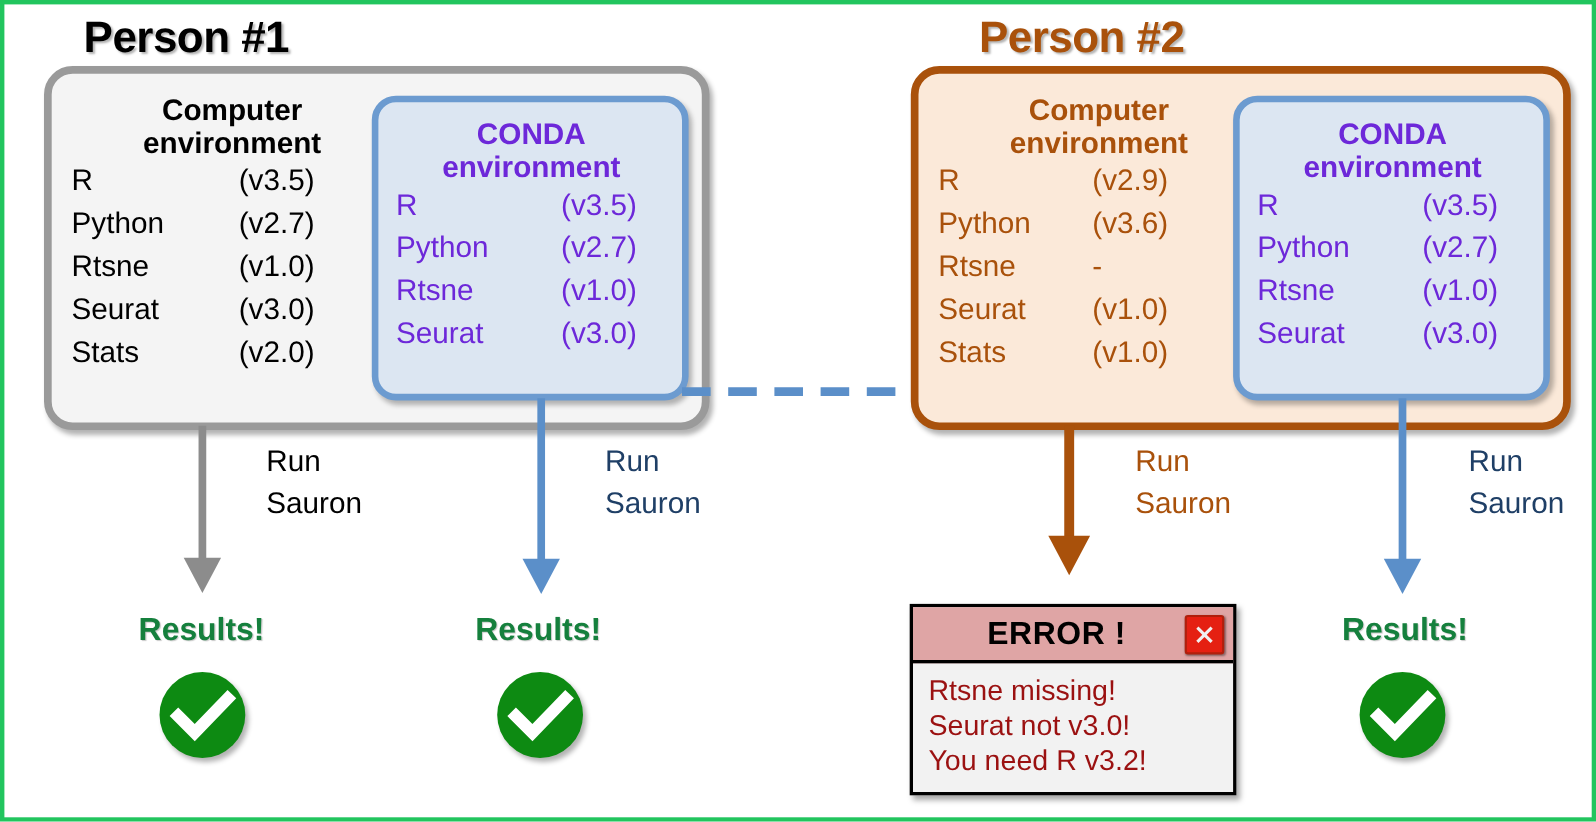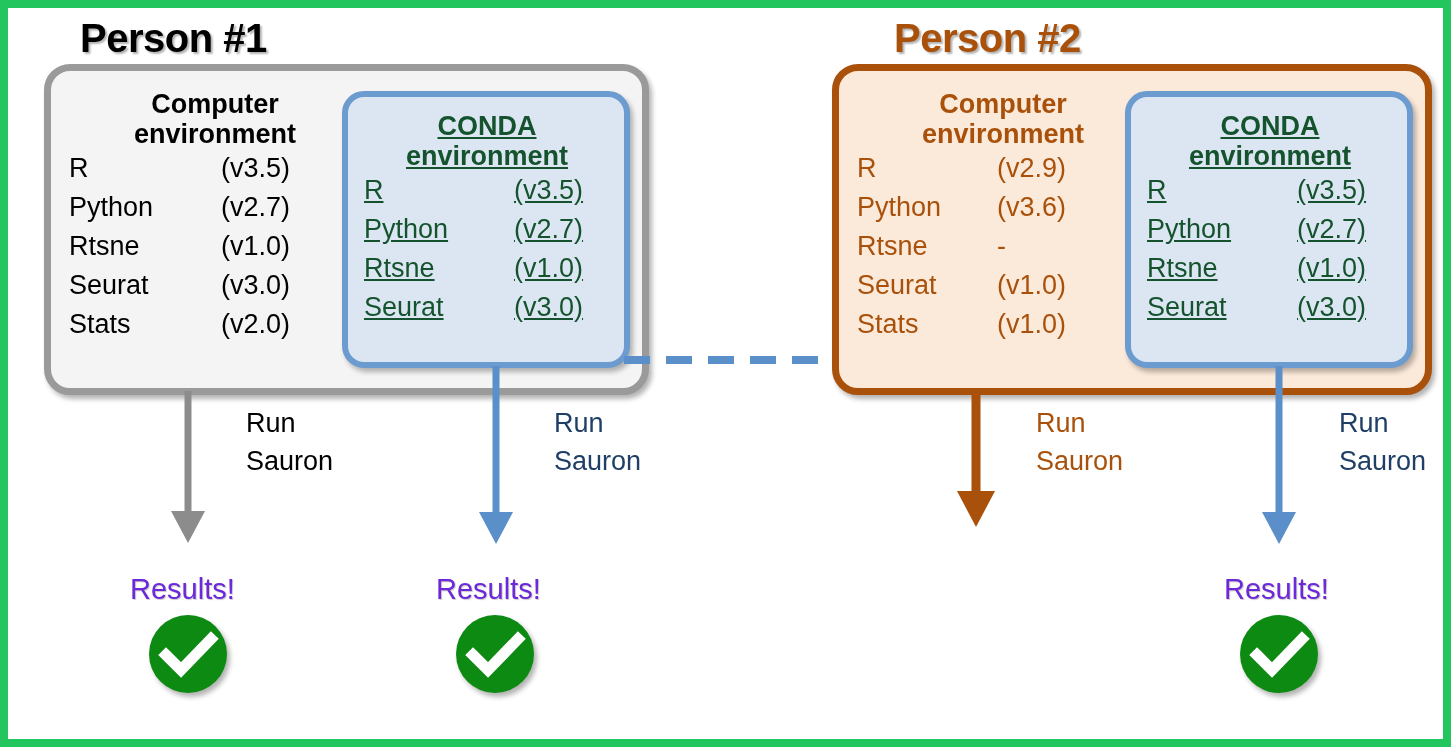--- a/index.html
+++ b/index.html
@@ -9,21 +9,21 @@
   }
   body {
     font-family: "Liberation Sans", sans-serif;
   }
   #canvas {
     position: relative;
     width: 1451px;
     height: 747px;
     background: #ffffff;
     box-sizing: border-box;
-    border: 8px solid #22c55e;
+    border: 4px solid #22c55e;
     overflow: hidden;
   }
 
   
   .person-title {
     position: absolute;
     font-size: 40px;
     font-weight: bold;
     letter-spacing: -0.5px;
     white-space: nowrap;
@@ -101,22 +101,21 @@
     position: absolute;
     left: 18px; top: 18px; width: 292px;
     color: #a9510b;
   }
   #p2-env-content .pkg-name { width: 140px; }
 
   
   .conda-content {
     position: absolute;
     left: 16px; top: 14px; right: 14px;
-    color: #14532d;
-    text-decoration: underline;
+    color: #6d28d9;
   }
   .conda-content .pkg-name { width: 150px; }
 
   
   .arrow-svg {
     position: absolute;
     overflow: visible;
   }
 
   
@@ -125,25 +124,24 @@
     font-size: 27px;
     line-height: 1.42;
     white-space: nowrap;
   }
   .run-label .ln { display: block; margin-left: 48px; }
 
   
   .results-label {
     position: absolute;
     font-size: 29px;
-    font-weight: normal;
-    color: #6d28d9;
+    font-weight: bold;
+    color: #15803d;
     white-space: nowrap;
     text-shadow: 1px 1px 1px rgba(0,0,0,0.22);
-    margin-top: 12px;
   }
 
   
   .check-badge {
     position: absolute;
     width: 78px;
     height: 78px;
     border-radius: 50%;
     background: #0d8a12;
     box-shadow: 3px 4px 5px rgba(0,0,0,0.30);
@@ -372,20 +370,35 @@
 
   <svg class="arrow-svg" style="left:1249px; top:358px; width:44px; height:180px;" viewBox="0 0 44 180">
     <line x1="22" y1="0" x2="22" y2="150" stroke="#5b8fc9" stroke-width="7"></line>
     <polygon points="5,146 39,146 22,178" fill="#5b8fc9"></polygon>
   </svg>
   <div class="run-label" style="left:1283px; top:396px; color:#1f3f66;">
     <span class="ln">Run</span>
     <span class="ln">Sauron</span>
   </div>
 
+  <div id="error-dialog">
+    <div id="error-titlebar">
+      <span id="error-title-text">ERROR !</span>
+      <div id="error-close-btn">
+        <svg width="20" height="20" viewBox="0 0 20 20">
+          <path d="M4.5 2.5 L10 8 L15.5 2.5 L17.5 4.5 L12 10 L17.5 15.5 L15.5 17.5 L10 12 L4.5 17.5 L2.5 15.5 L8 10 L2.5 4.5 Z" fill="#f0f0f0"></path>
+        </svg>
+      </div>
+    </div>
+    <div id="error-body">
+      <div class="error-line">Rtsne missing!</div>
+      <div class="error-line">Seurat not v3.0!</div>
+      <div class="error-line">You need R v3.2!</div>
+    </div>
+  </div>
 
   <div class="results-label" style="left:1216px; top:553px;">Results!</div>
   <div class="check-badge" style="left:1232px; top:607px;">
     <svg width="78" height="78" viewBox="0 0 78 78">
       <polyline points="17,40 32,55 62,24" fill="none" stroke="#ffffff" stroke-width="11" stroke-linecap="square" stroke-linejoin="miter"></polyline>
     </svg>
   </div>
 
 </div>
 

